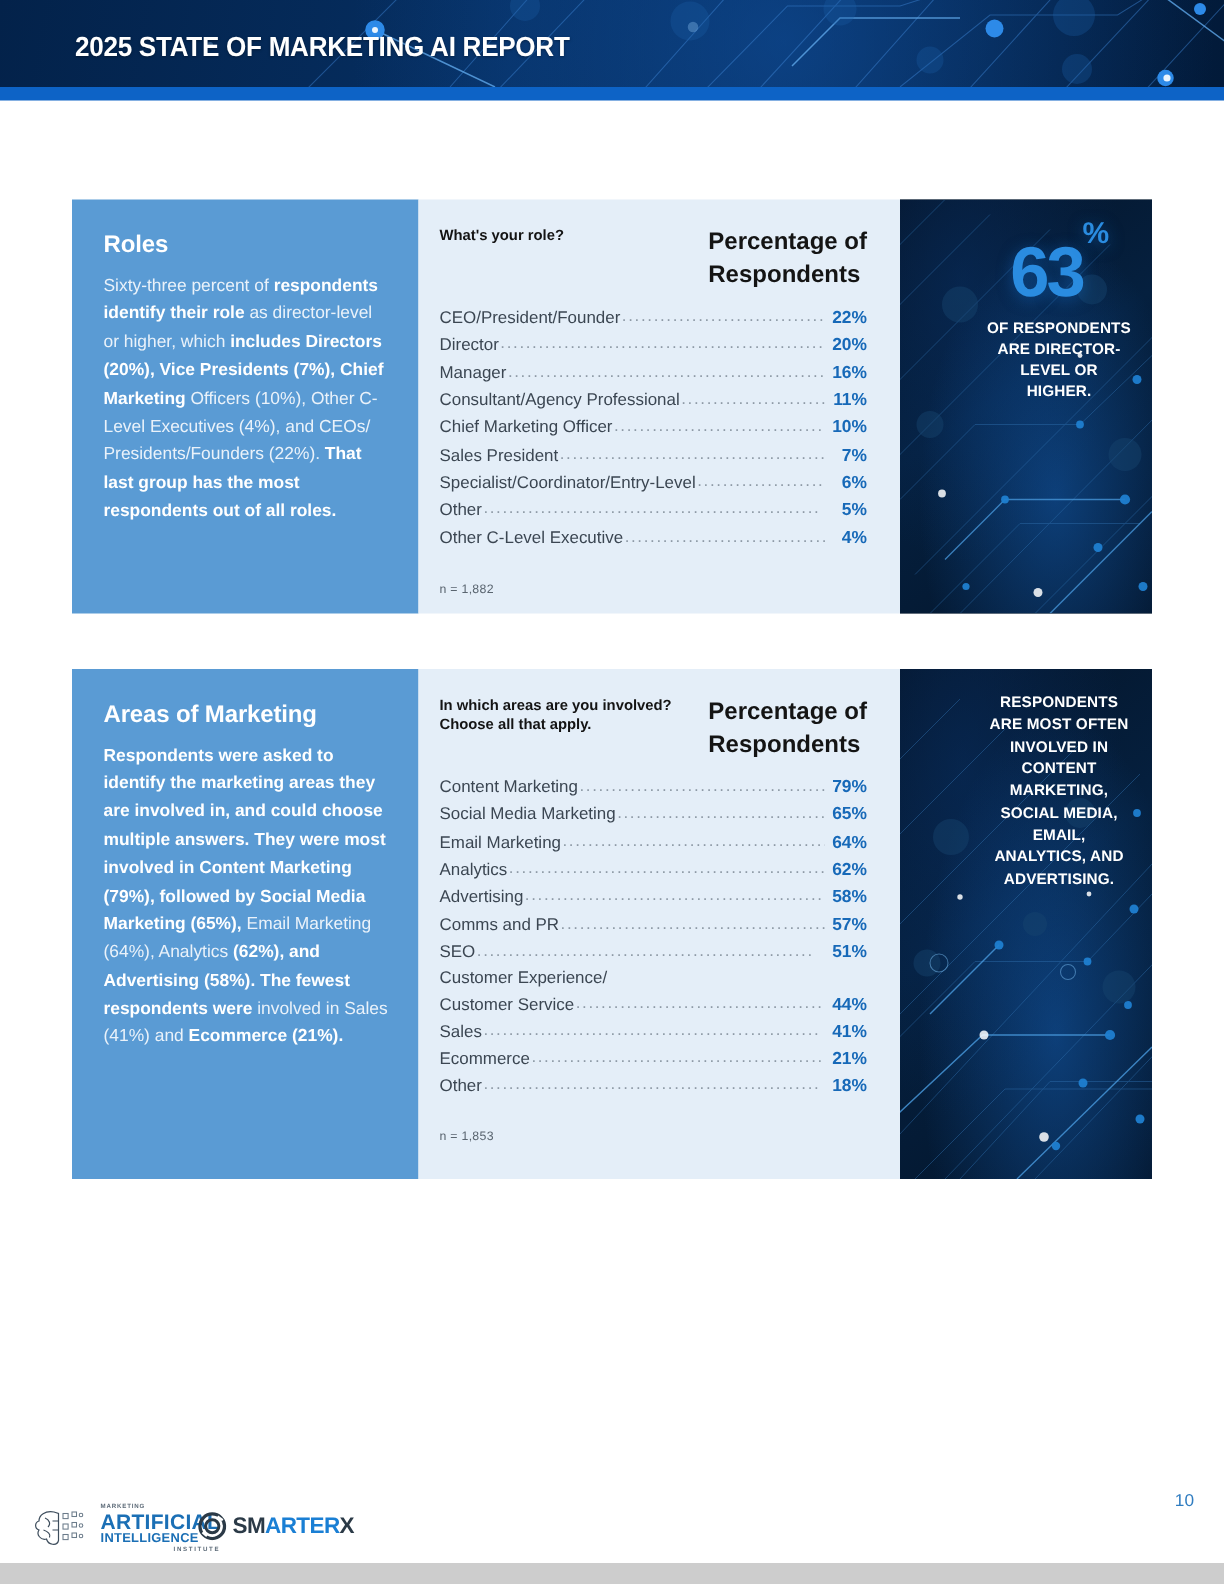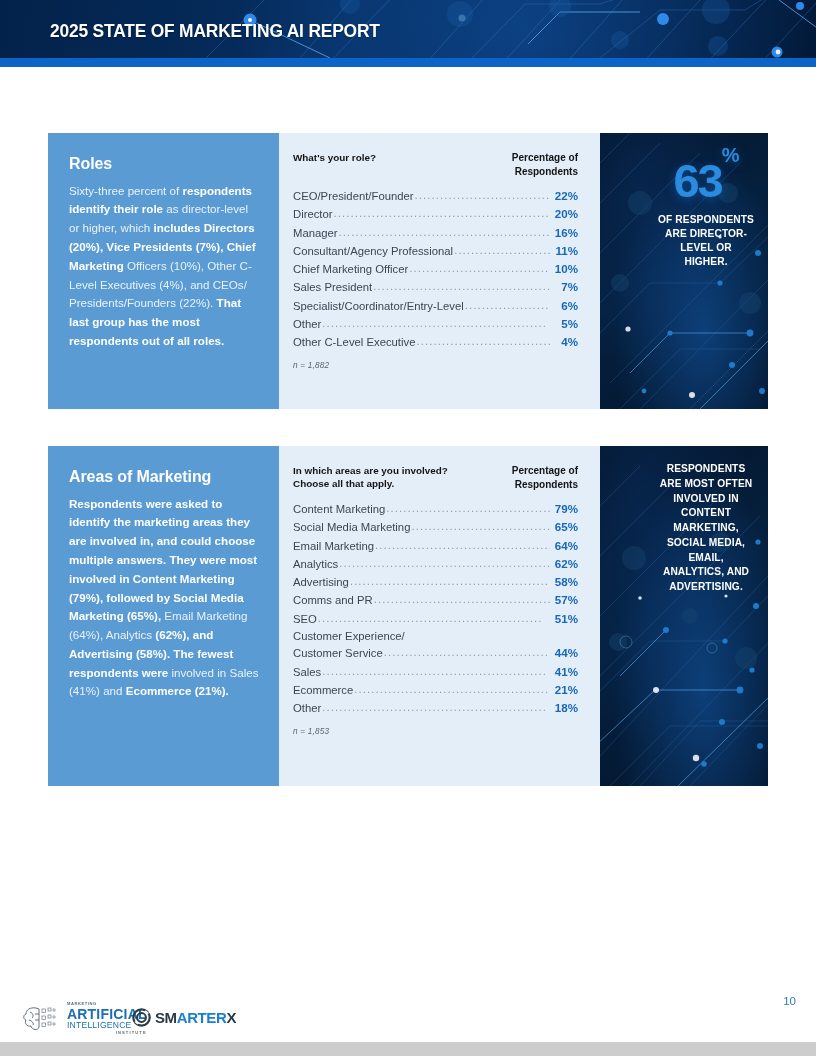--- a/index.html
+++ b/index.html
@@ -79,22 +79,22 @@
   
   .tbl-head{
     display:flex;justify-content:space-between;align-items:flex-start;
     margin:0 0 11px 0;
   }
   .tbl-q{
     font-size:9.9px;font-weight:bold;color:#141414;line-height:1.35;
     max-width:190px;
   }
   .tbl-pct-head{
-    font-size:10px;font-weight:bold;color:#141414;line-height:1.35;
-    text-align:right;white-space:nowrap;
+    font-size:16px;font-weight:bold;color:#141414;line-height:1.35;
+    text-align:left;white-space:nowrap;
   }
   .rows{display:block;}
   .row{
     display:flex;align-items:baseline;
     font-size:11.3px;color:#3b4652;
     margin-bottom:4.3px;white-space:nowrap;
   }
   .row .lbl{flex:0 0 auto;}
   .row .dots{
     flex:1 1 auto;
@@ -105,22 +105,22 @@
     letter-spacing:1.1px;
     height:13px;
     position:relative;
     top:-1px;
   }
   .row .val{
     flex:0 0 auto;color:#1769b8;font-weight:bold;font-size:11.6px;
     text-align:right;min-width:26px;
   }
   .note{
-    font-size:8.2px;color:#5a6570;font-style:italic;
-    margin-top:12px;letter-spacing:.2px;
+    font-size:8.2px;color:#5a6570;
+    margin-top:22px;letter-spacing:.2px;
   }
 
   
   .bignum{
     font-size:47px;font-weight:bold;color:#2a8ce0;
     line-height:.95;letter-spacing:-2px;
     text-align:center;
     text-shadow:0 2px 10px rgba(20,110,200,.5);
   }
   .bignum sup{font-size:20px;font-weight:bold;top:-18px;position:relative;letter-spacing:-1px;}
@@ -133,21 +133,21 @@
     font-size:10.2px;font-weight:bold;color:#ffffff;
     text-align:center;line-height:1.45;letter-spacing:.1px;
   }
 
   
   .footer-logos{position:absolute;left:22px;top:1000px;height:42px;}
   .logo-maii{position:absolute;left:0;top:2px;display:flex;align-items:center;gap:5px;}
   .maii-text{line-height:1;}
   .maii-text .l1{font-size:4.1px;font-weight:bold;color:#5d6b78;letter-spacing:.55px;display:block;margin-bottom:1px;}
   .maii-text .l2{font-size:14px;font-weight:bold;color:#1b6fb5;letter-spacing:.2px;display:block;line-height:1.02;text-align:center;}
-  .maii-text .l3{font-size:8.6px;font-weight:normal;color:#1b6fb5;letter-spacing:.2px;display:block;line-height:1.02;}
+  .maii-text .l3{font-size:8.6px;font-weight:bold;color:#1b6fb5;letter-spacing:.2px;display:block;line-height:1.02;}
   .maii-text .l4{font-size:4.1px;font-weight:bold;color:#5d6b78;letter-spacing:1.1px;display:block;margin-top:1px;text-align:right;}
   .logo-smarterx{position:absolute;left:110px;top:8px;display:flex;align-items:center;gap:4px;}
   .sx-text{font-size:15px;font-weight:bold;letter-spacing:-.4px;color:#2b3a47;}
   .sx-text .hl{color:#1a7fd4;}
   .page-num{
     position:absolute;right:20px;top:995px;
     font-size:11.5px;color:#2f7cc0;
   }
   .bottom-bar{
     position:absolute;left:0;top:1042px;width:816px;height:14px;background:#cdcdcd;

